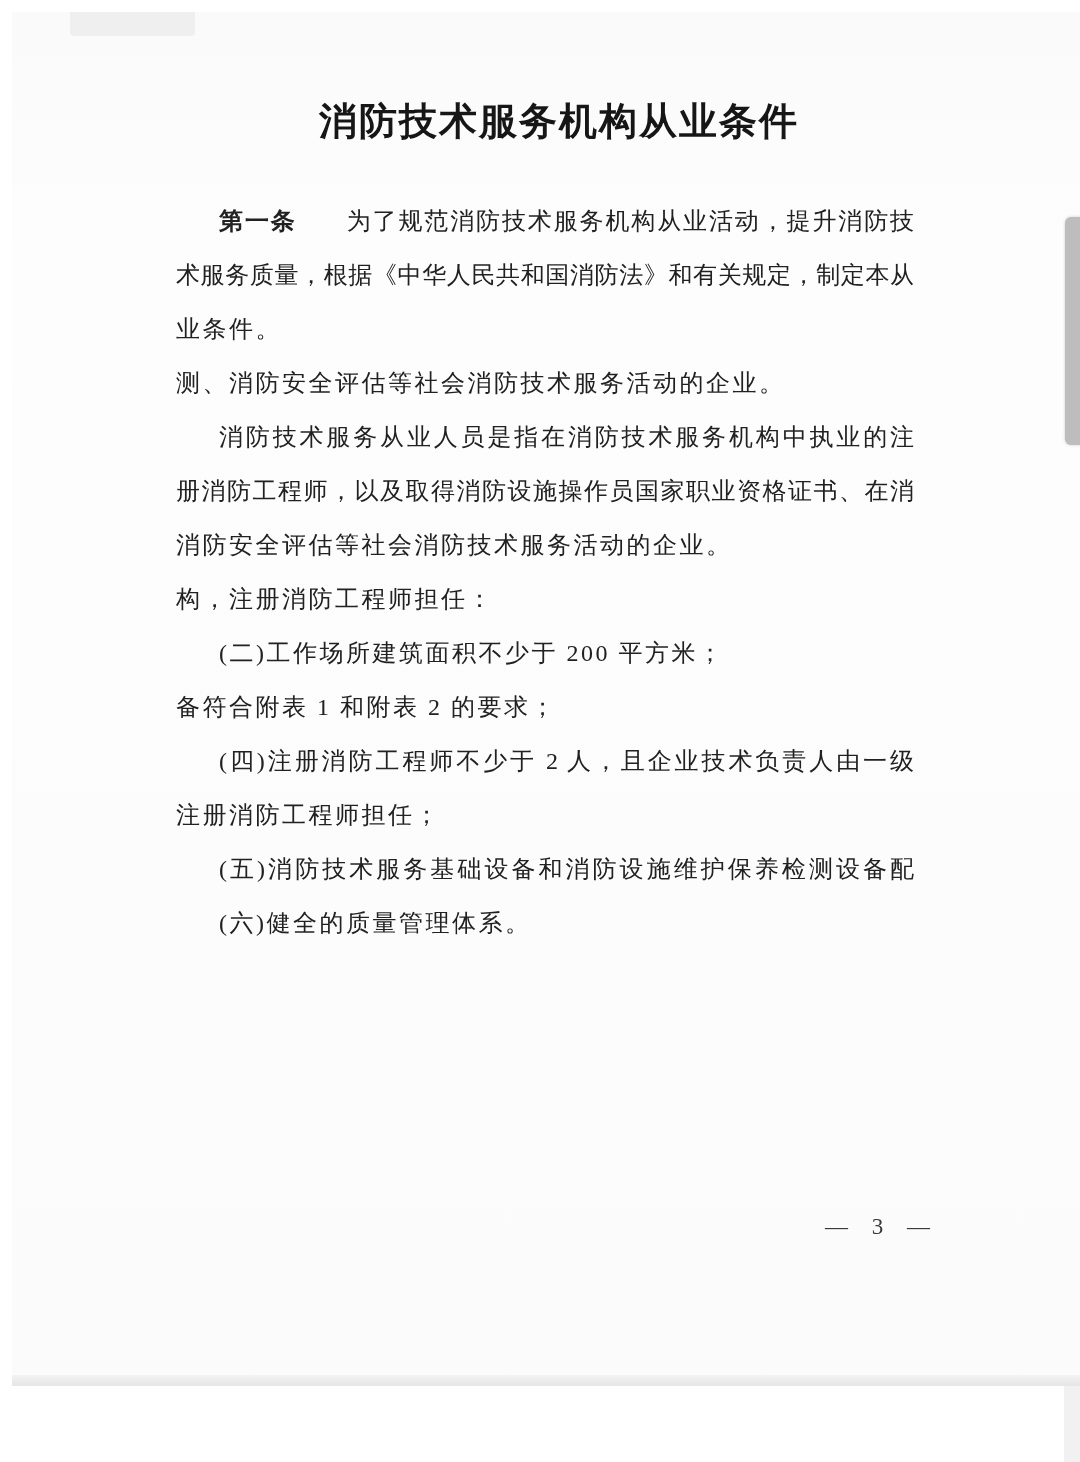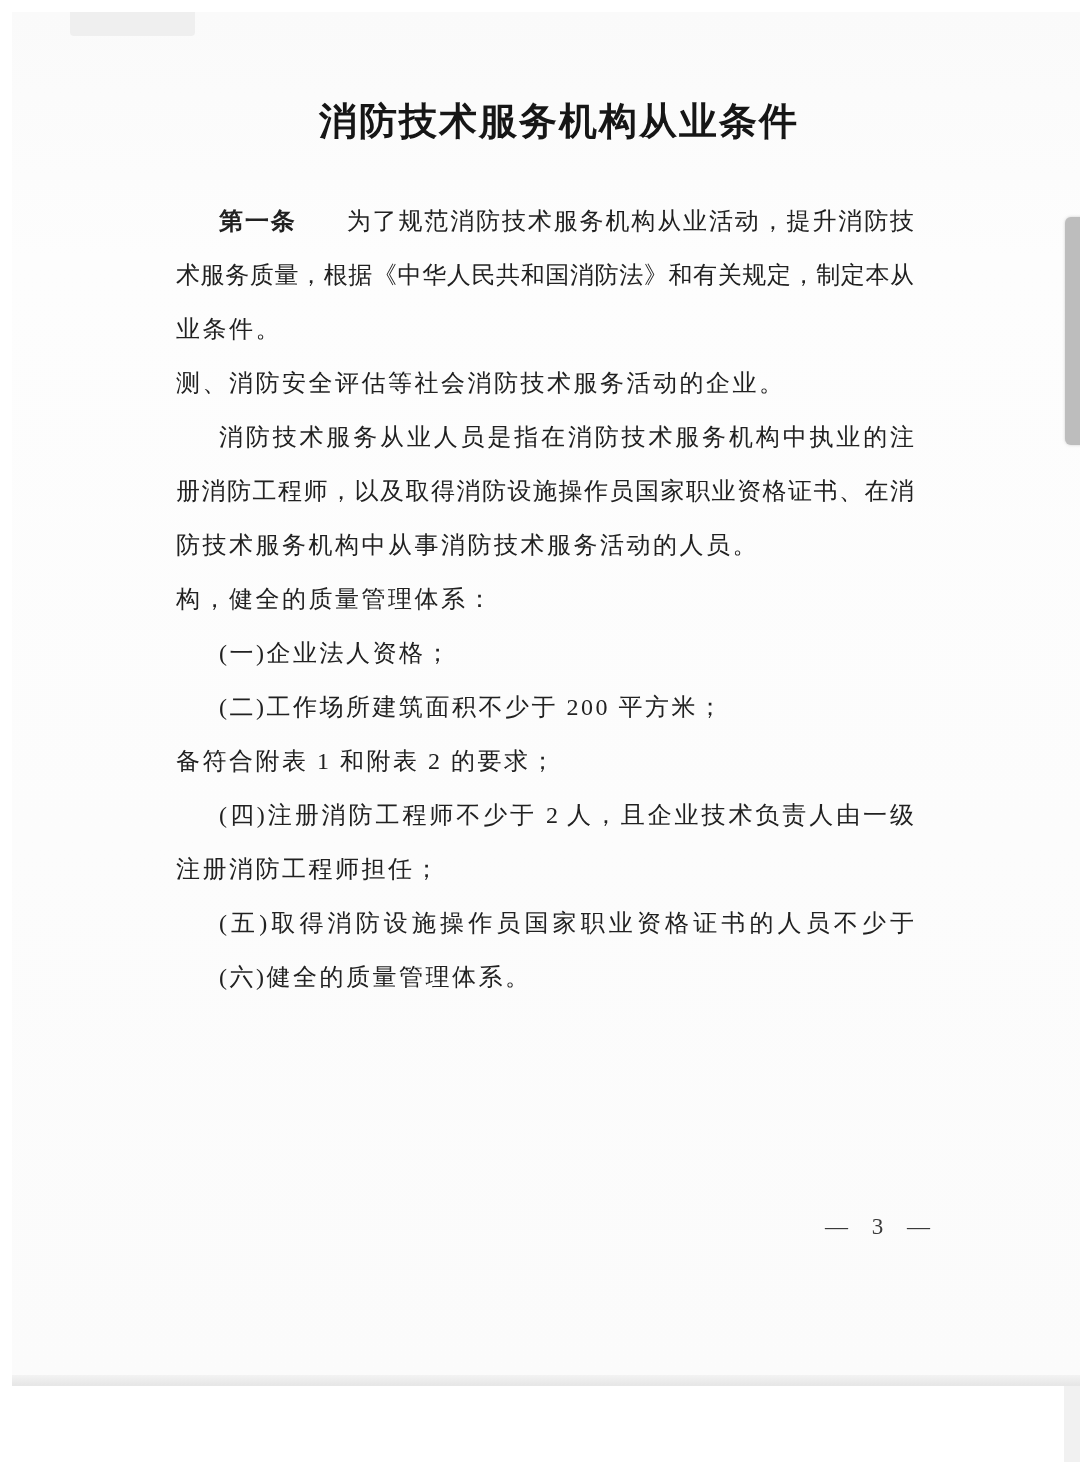--- a/index.html
+++ b/index.html
@@ -117,28 +117,27 @@
 <div class="page">
   <div class="top-smudge"></div>
   <h1 class="doc-title">消防技术服务机构从业条件</h1>
   <div class="lines">
       <div class="line indent justify"><span class="term">第一条</span><span>为了规范消防技术服务机构从业活动，提升消防技</span></div>
       <div class="line justify"><span>术服务质量，根据《中华人民共和国消防法》和有关规定，制定本从</span></div>
       <div class="line"><span>业条件。</span></div>
       <div class="line"><span>测、消防安全评估等社会消防技术服务活动的企业。</span></div>
       <div class="line indent justify"><span>消防技术服务从业人员是指在消防技术服务机构中执业的注</span></div>
       <div class="line justify"><span>册消防工程师，以及取得消防设施操作员国家职业资格证书、在消</span></div>
-      <div class="line"><span>防技术服务机构中从事消防技术服务活动的人员。</span></div>
-      <div class="line"><span>构，健全的质量管理体系：</span></div>
-      <div class="line indent"><span>(一)企业法人资格；</span></div>
+      <div class="line"><span>消防安全评估等社会消防技术服务活动的企业。</span></div>
+      <div class="line"><span>构，注册消防工程师担任：</span></div>
       <div class="line indent"><span>(二)工作场所建筑面积不少于 200 平方米；</span></div>
       <div class="line"><span>备符合附表 1 和附表 2 的要求；</span></div>
       <div class="line indent justify"><span>(四)注册消防工程师不少于 2 人，且企业技术负责人由一级</span></div>
       <div class="line"><span>注册消防工程师担任；</span></div>
-      <div class="line indent justify"><span>(五)取得消防设施操作员国家职业资格证书的人员不少于</span></div>
+      <div class="line indent justify"><span>(五)消防技术服务基础设备和消防设施维护保养检测设备配</span></div>
       <div class="line indent"><span>(六)健全的质量管理体系。</span></div>
     </div>
   <div class="page-number">— 3 —</div>
 </div>
 
 <div class="page-separator"></div>
 
 <div class="next-page">
   <div class="next-page-edge"></div>
 </div>

